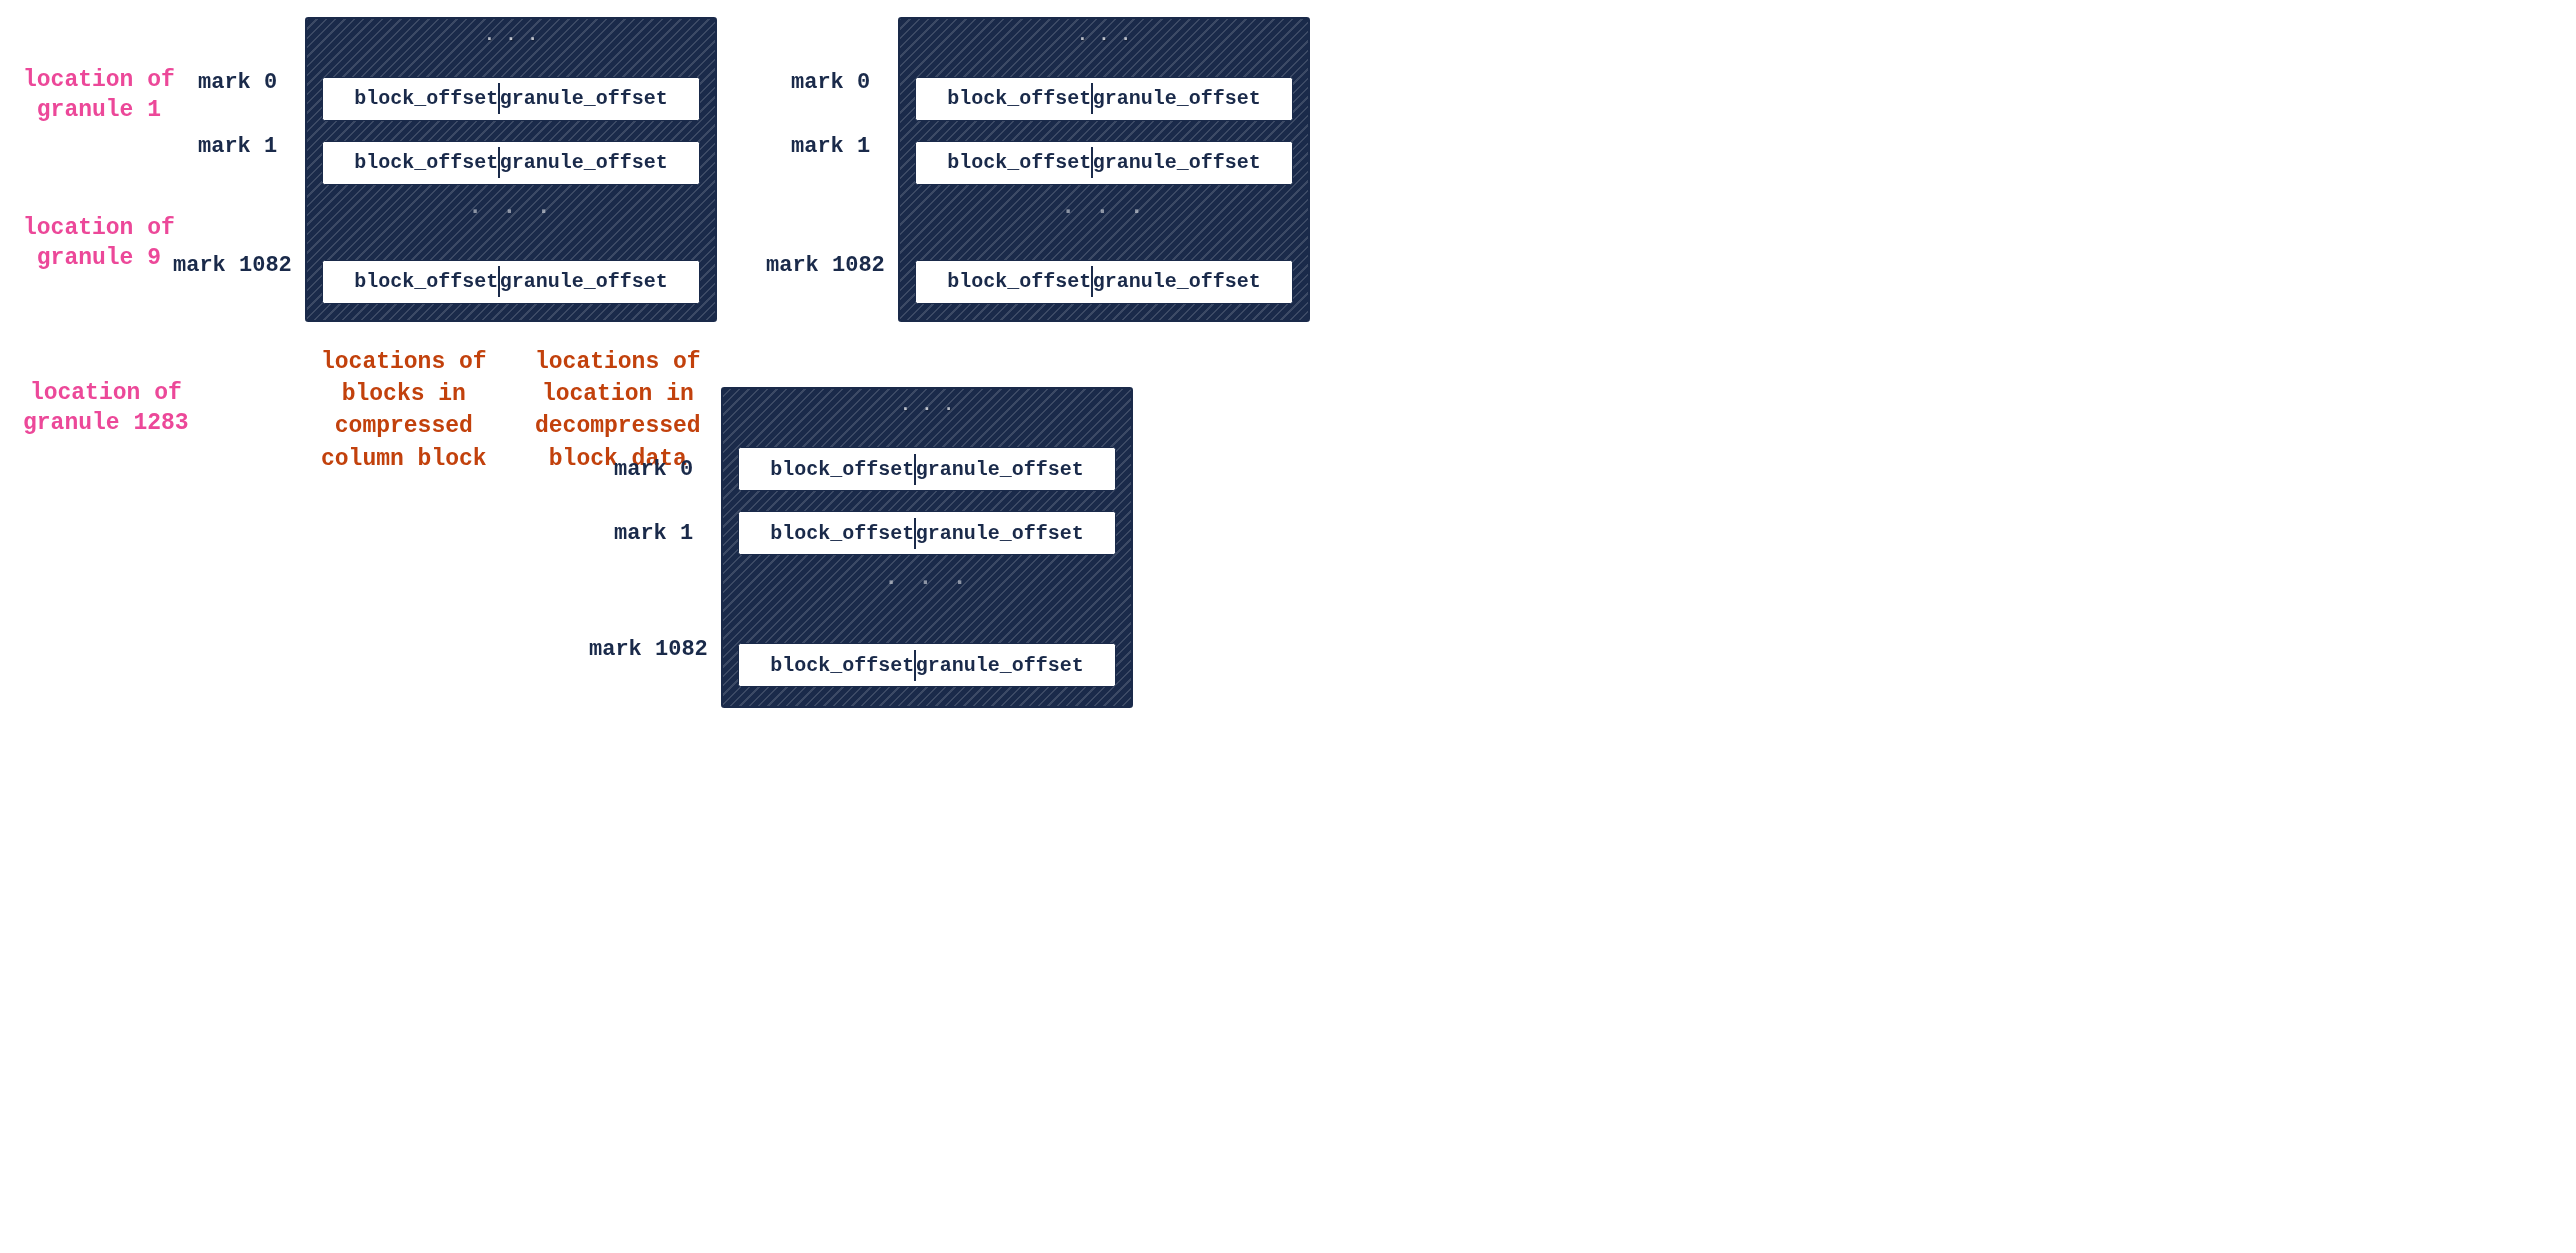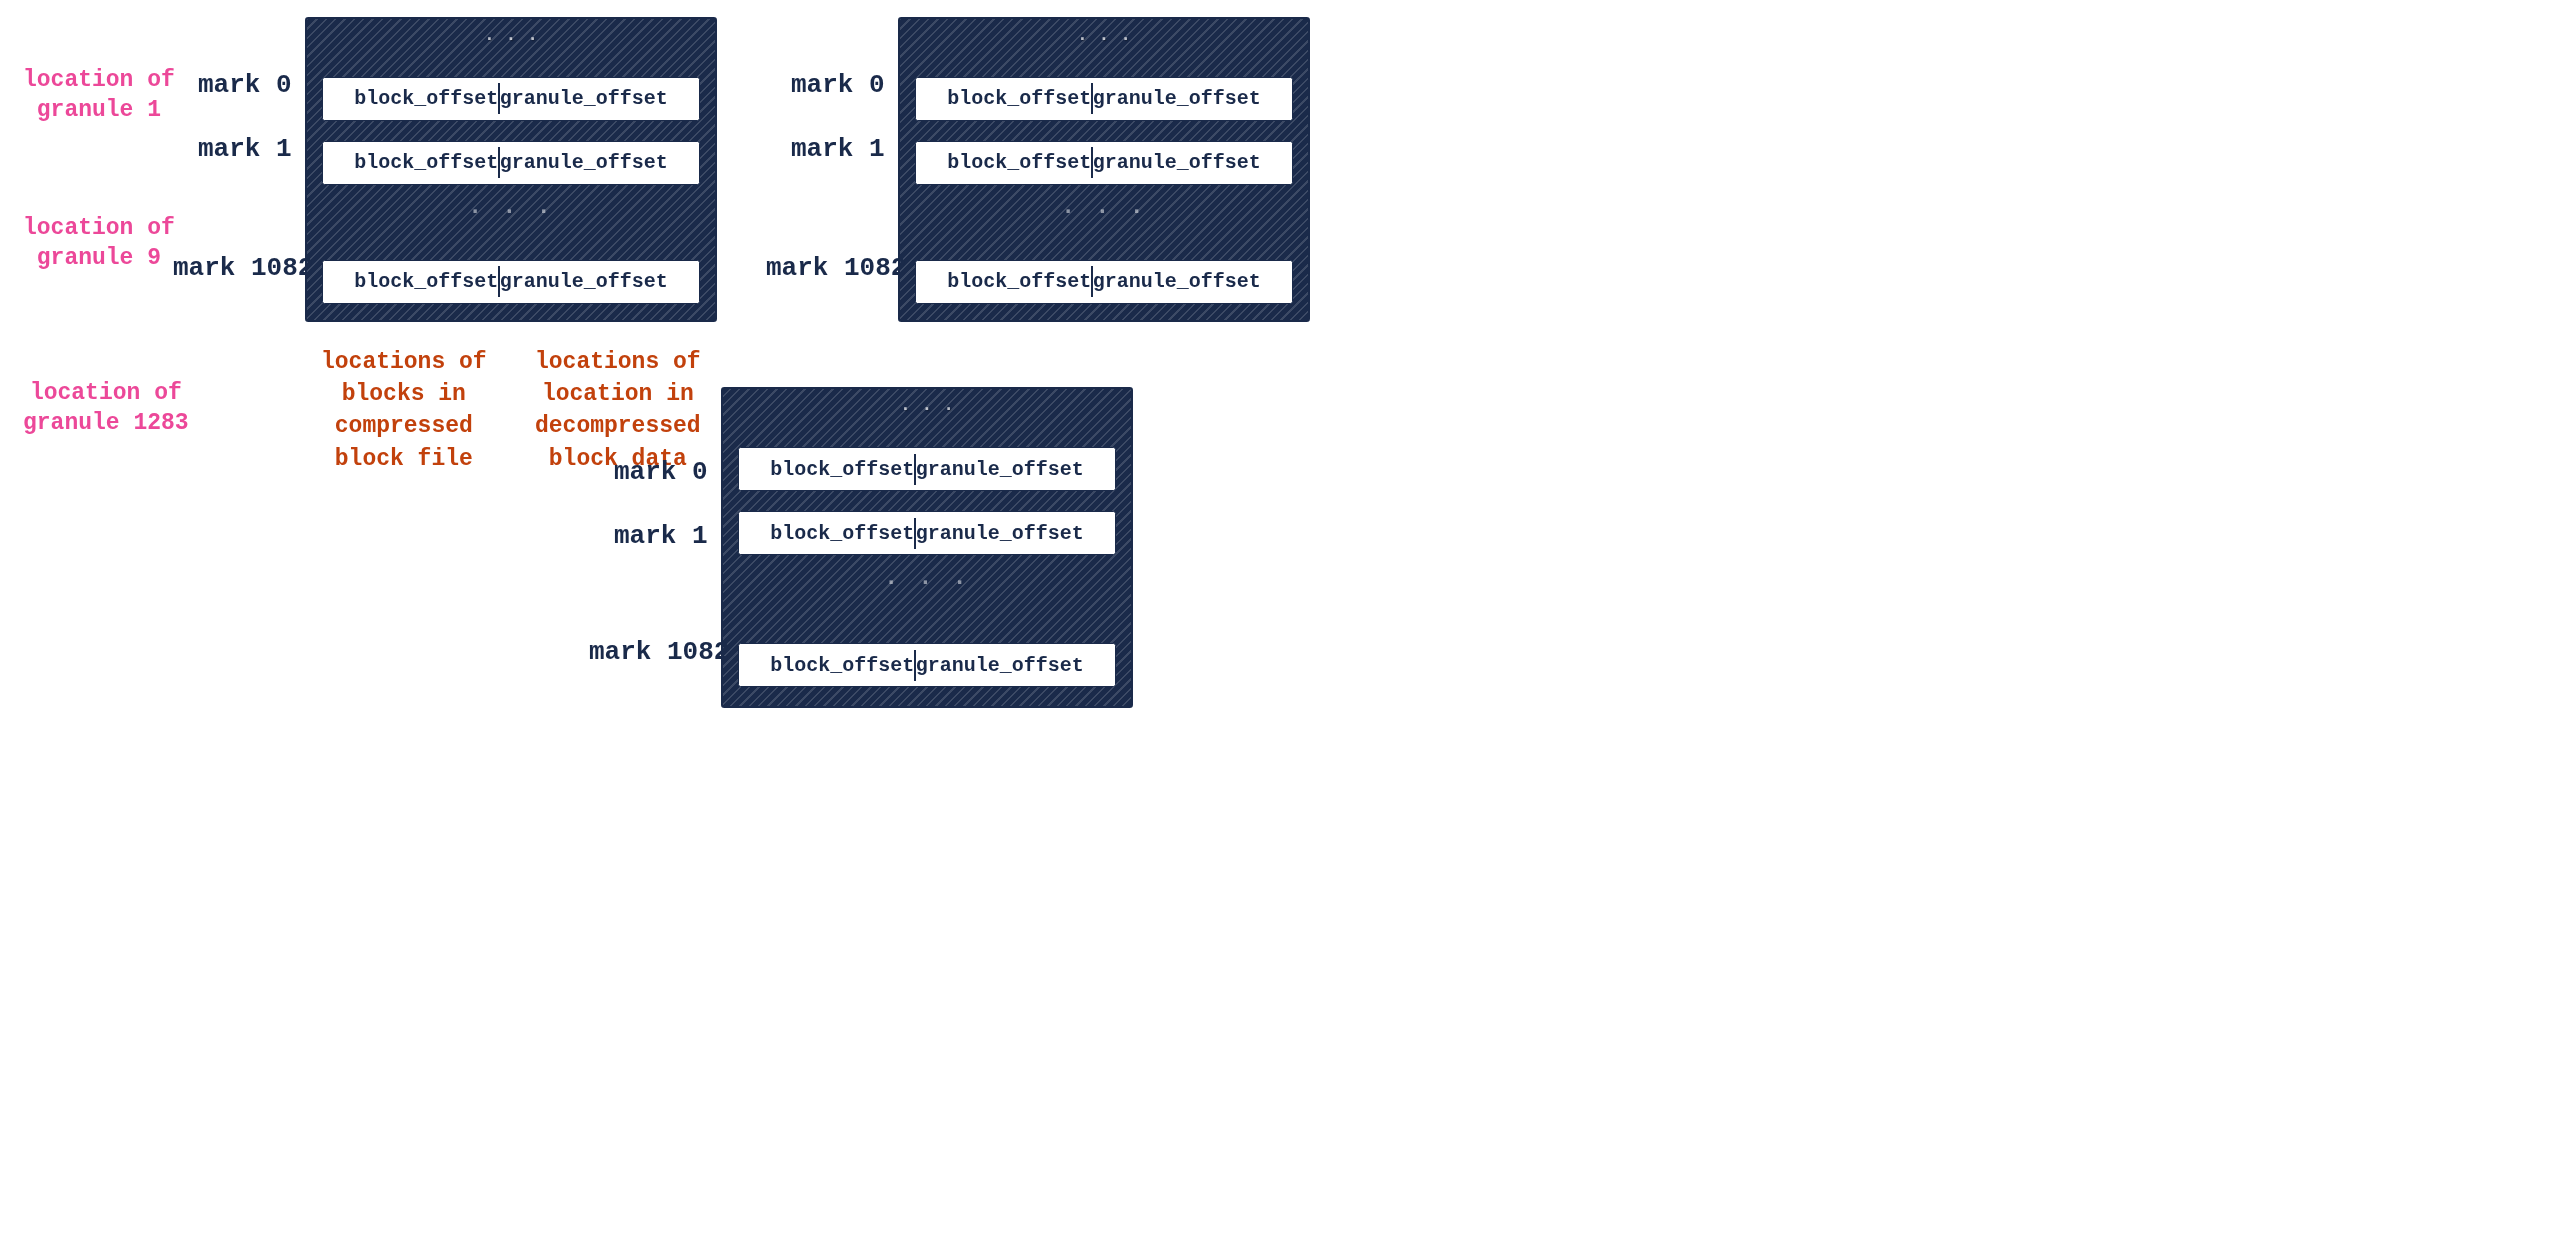--- a/index.html
+++ b/index.html
@@ -75,21 +75,21 @@
     .mark-row .divider {
       width: 1.6px;
       height: 31px;
       background: #1a2a4a;
     }
 
     .mark-label {
       position: absolute;
       font-family: 'Courier New', monospace;
       font-weight: bold;
-      font-size: 26px;
+      font-size: 22px;
       color: #1a2a4a;
       white-space: nowrap;
     }
 
     
     .loc-label {
       position: absolute;
       font-family: 'Courier New', monospace;
       font-weight: bold;
       font-size: 23px;
@@ -202,21 +202,21 @@
 <div class="mark-label" style="left: 791px; top: 70px;">mark 0</div>
 
 <div class="mark-label" style="left: 791px; top: 134px;">mark 1</div>
 
 <div class="mark-label" style="left: 766px; top: 253px;">mark 1082</div>
 
 <div class="annotation" style="left: 321px; top: 346px;">
   <span>locations of</span><br>
   <span>blocks in</span><br>
   <span>compressed</span><br>
-  <span>block file</span>
+  <span>column block</span>
 </div>
 
 <div class="annotation" style="left: 535px; top: 346px;">
   <span>locations of</span><br>
   <span>location in</span><br>
   <span>decompressed</span><br>
   <span>block data</span>
 </div>
 
 <div class="hatched-box" style="left: 721px; top: 387px; width: 412px; height: 321px;">

